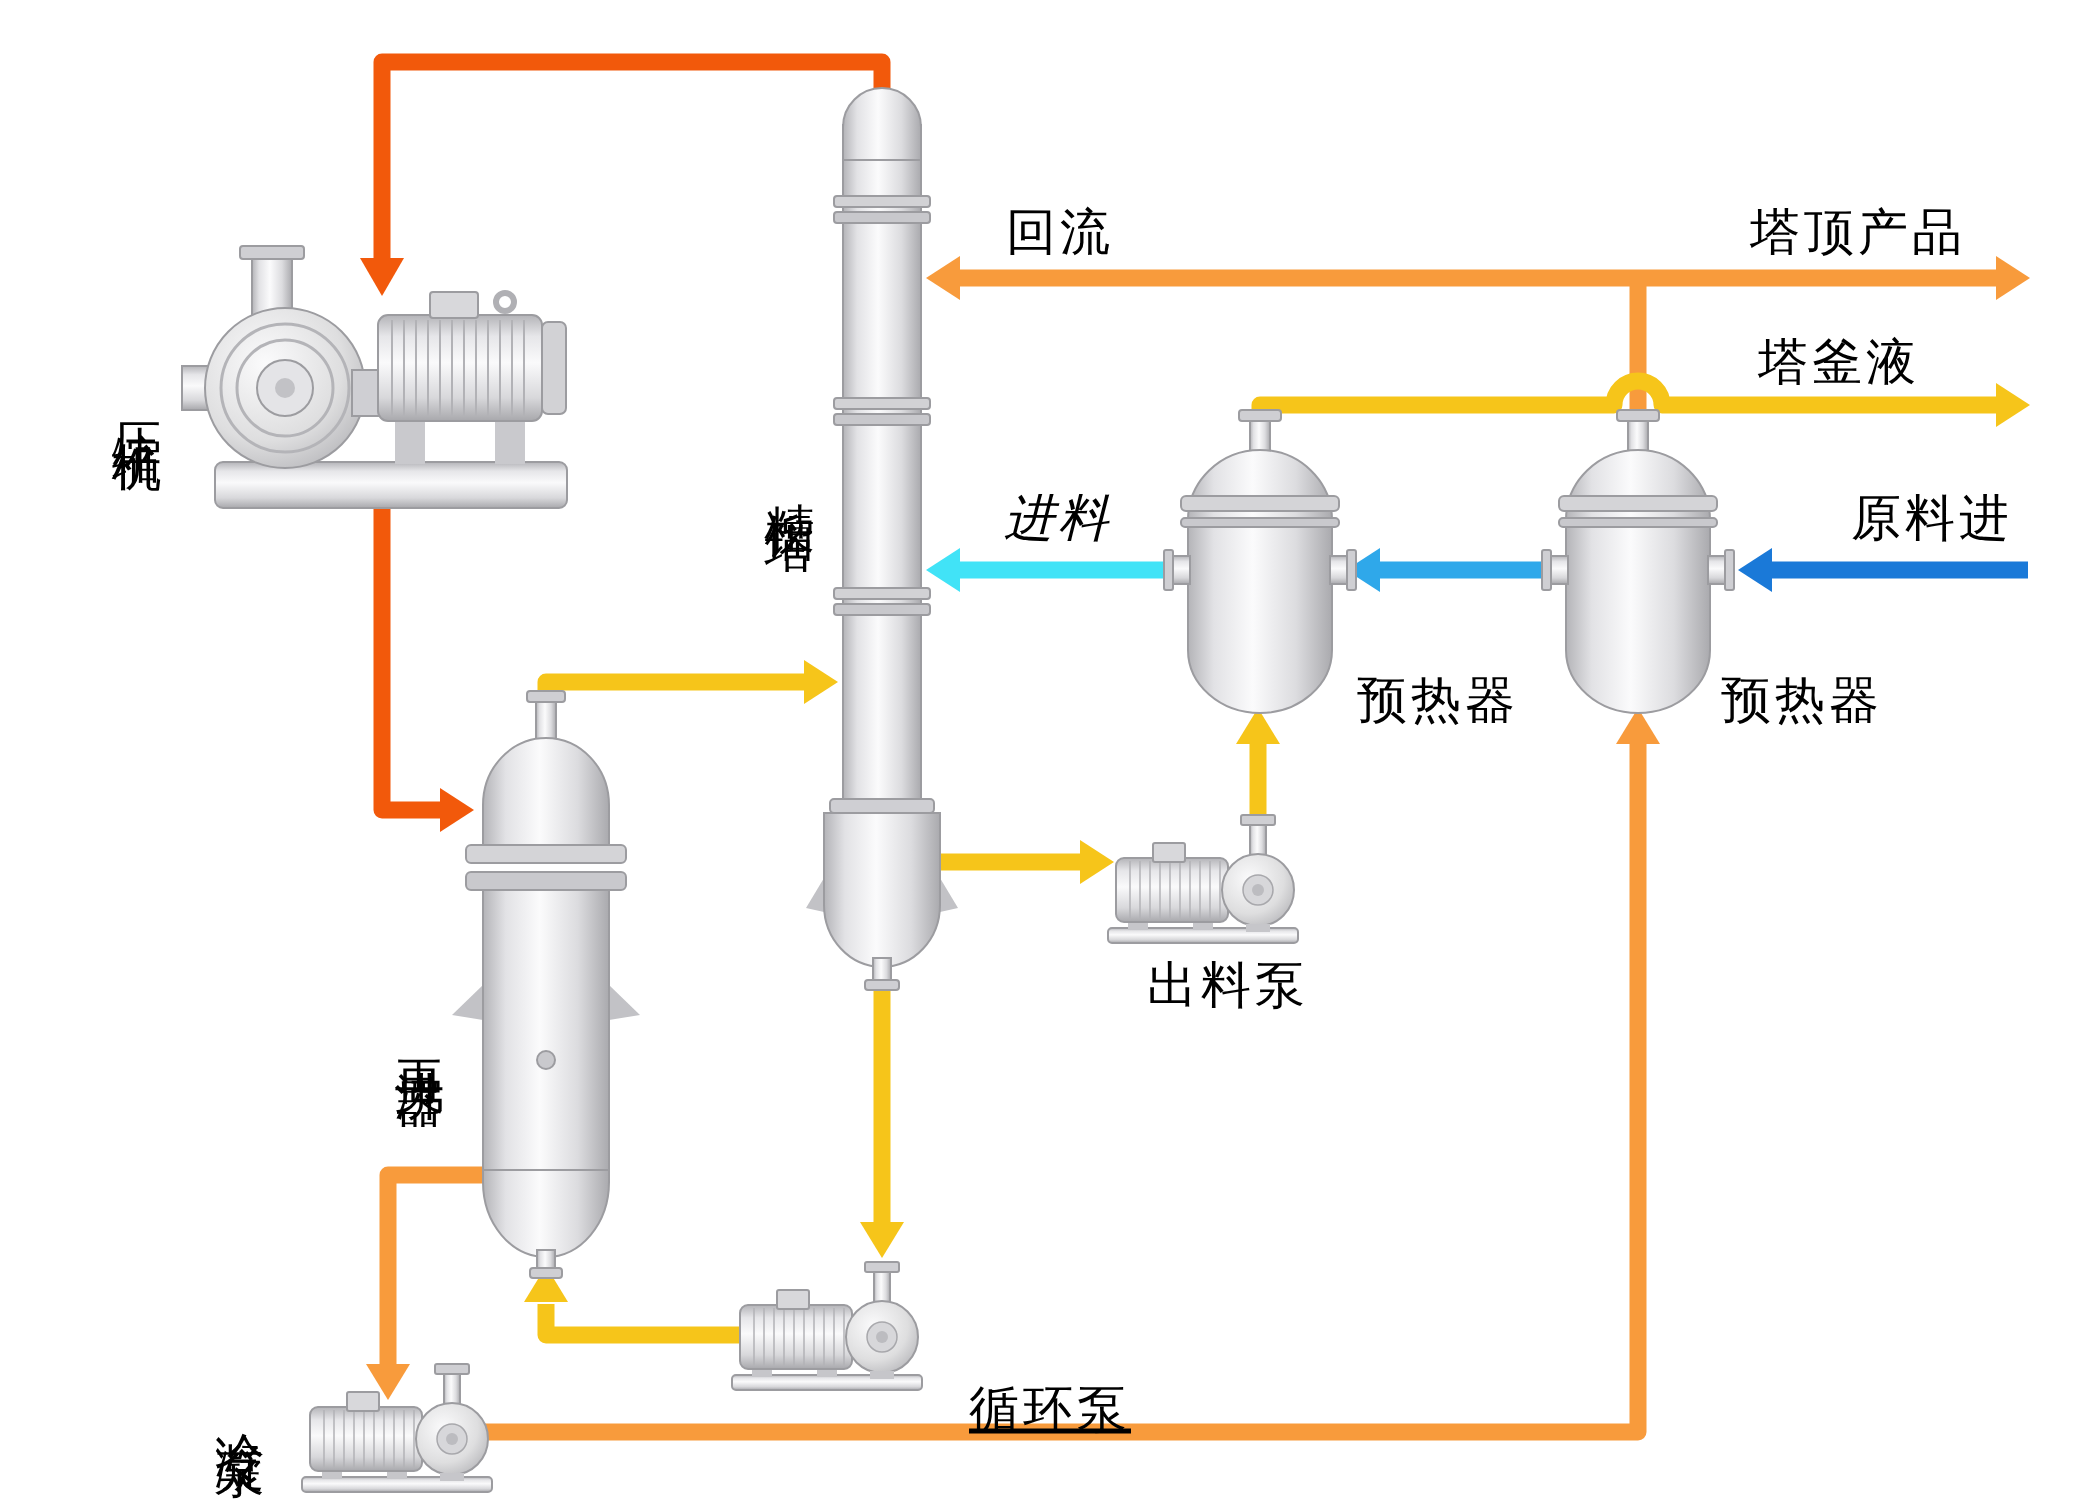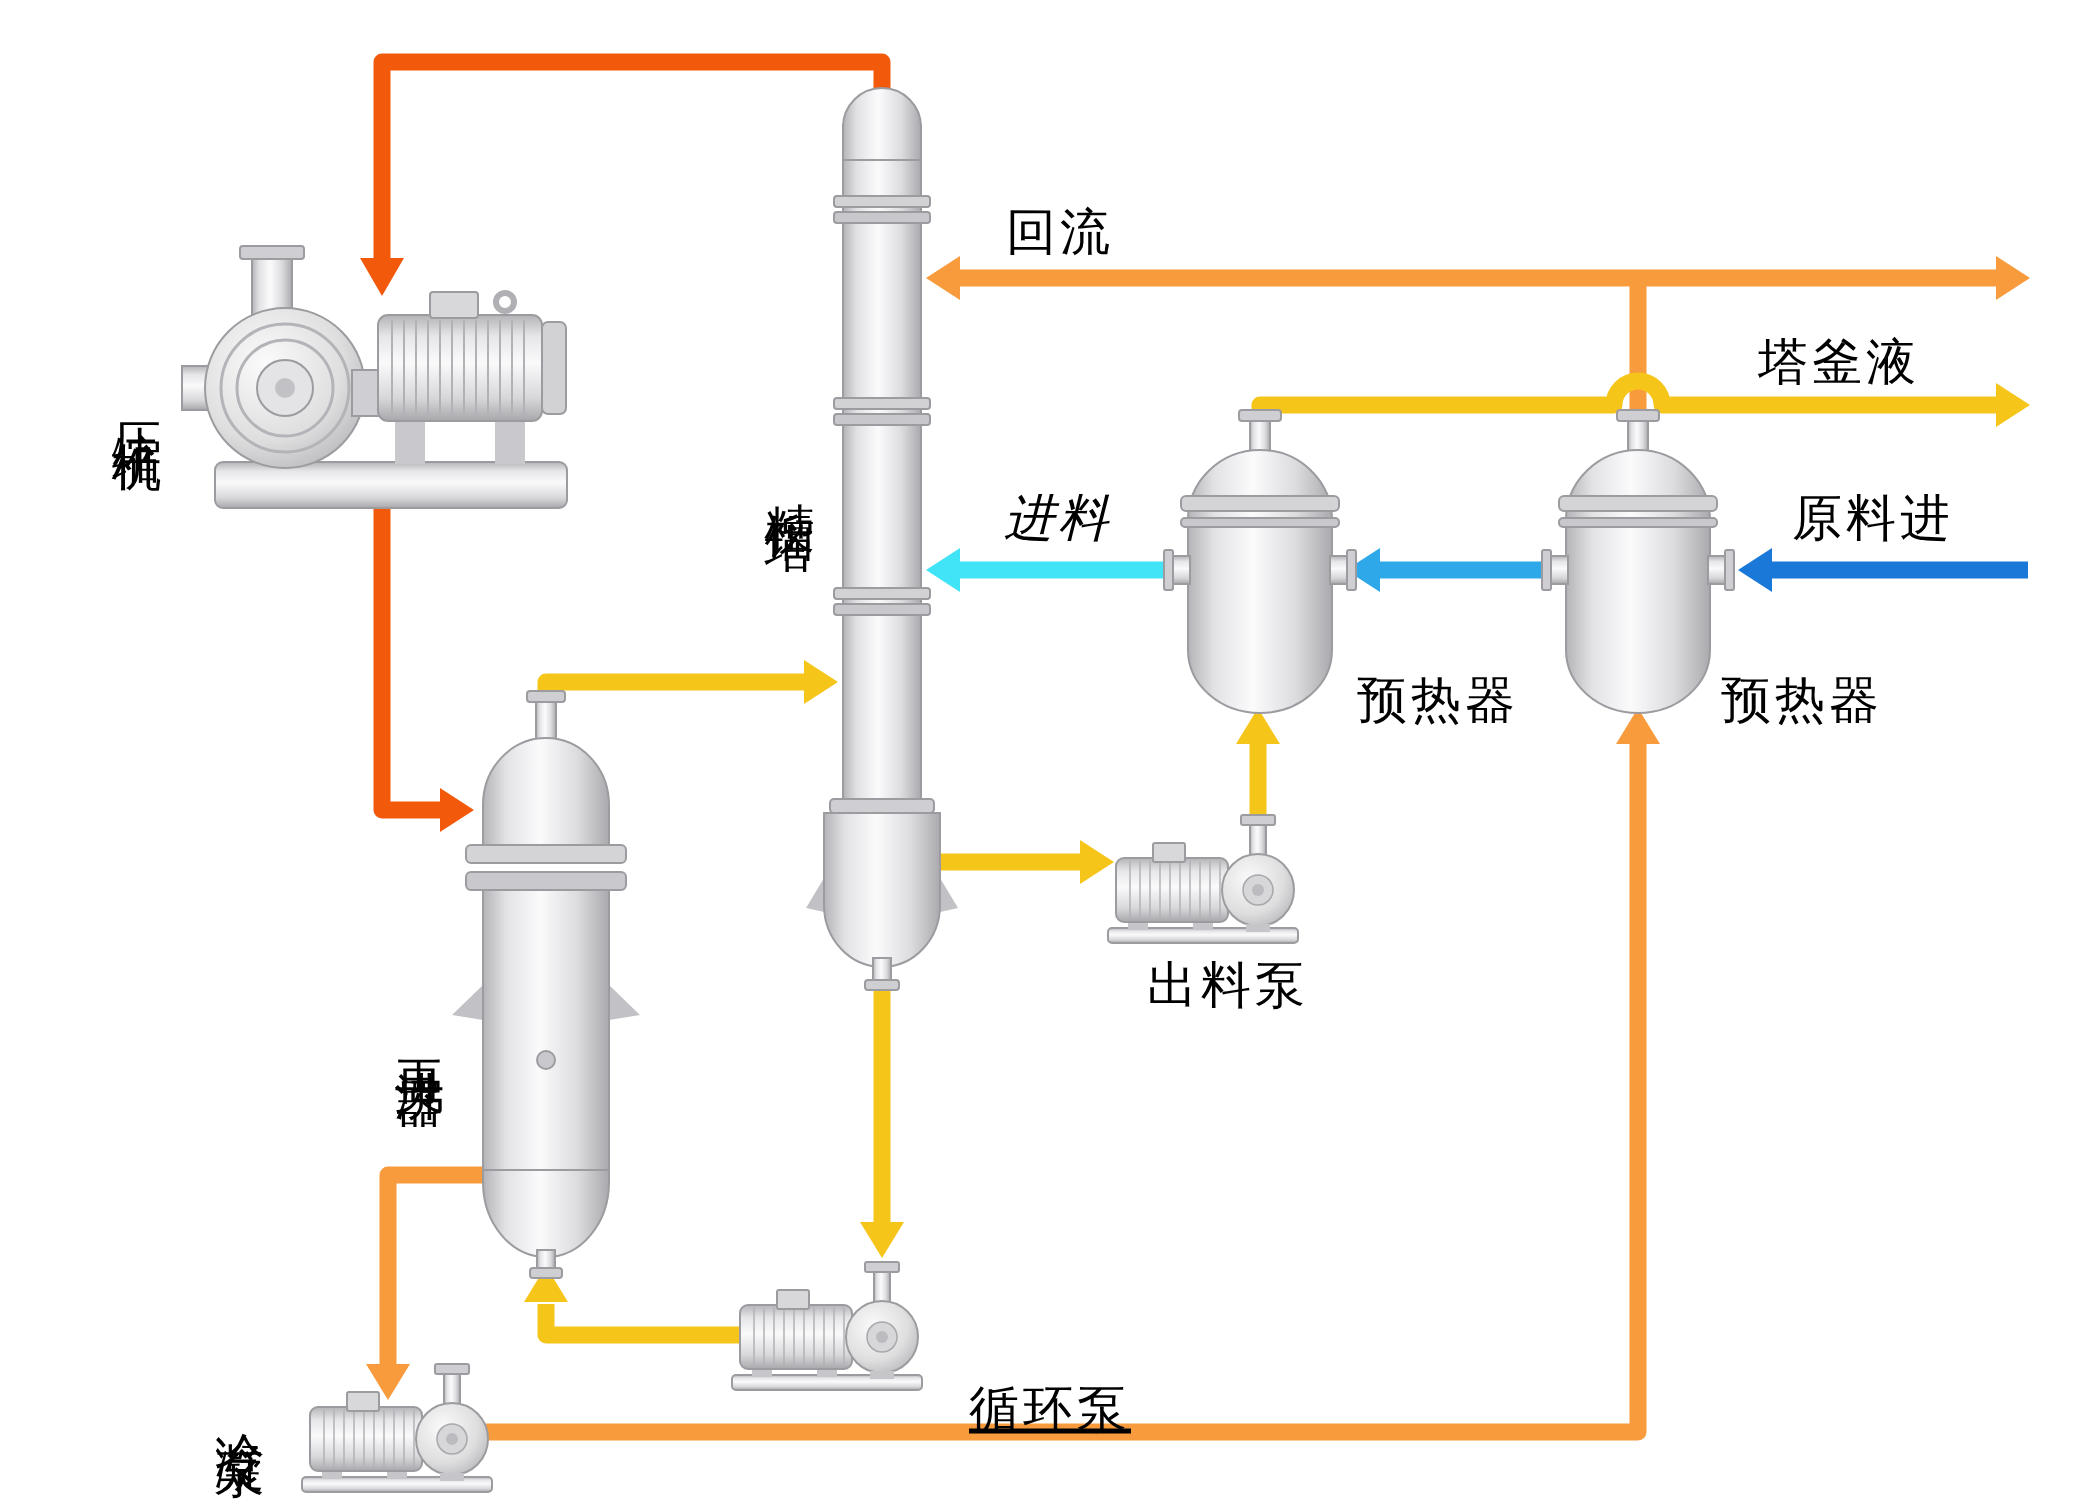--- a/index.html
+++ b/index.html
@@ -184,21 +184,22 @@
     <use href="#pump-shape" transform="translate(732,1275)"></use>
     <use href="#pump-shape" transform="translate(302,1377)"></use>
   </g>
 </svg>
 
 <div class="vlabel" style="left:137px;top:398px;">压缩机</div>
 <div class="vlabel" style="left:790px;top:478px;">精馏塔</div>
 <div class="vlabel" style="left:420px;top:1036px;">再沸器</div>
 <div class="vlabel" style="left:240px;top:1408px;">冷凝泵</div>
 <div class="hlabel" style="left:1060px;top:232px;">回流</div>
+<div class="hlabel" style="left:1858px;top:232px;">塔顶产品</div>
 <div class="hlabel" style="left:1839px;top:362px;">塔釜液</div>
 <div class="hlabel" style="left:1058px;top:518px;font-style:italic;">进料</div>
-<div class="hlabel" style="left:1873px;top:518px;">原料进</div>
+<div class="hlabel" style="left:1932px;top:518px;">原料进</div>
 <div class="hlabel" style="left:1438px;top:700px;">预热器</div>
 <div class="hlabel" style="left:1802px;top:700px;">预热器</div>
 <div class="hlabel" style="left:1228px;top:985px;">出料泵</div>
 <div class="hlabel" style="left:1050px;top:1409px;text-decoration:underline;">循环泵</div>
 
 </div>
 
 </body></html>

